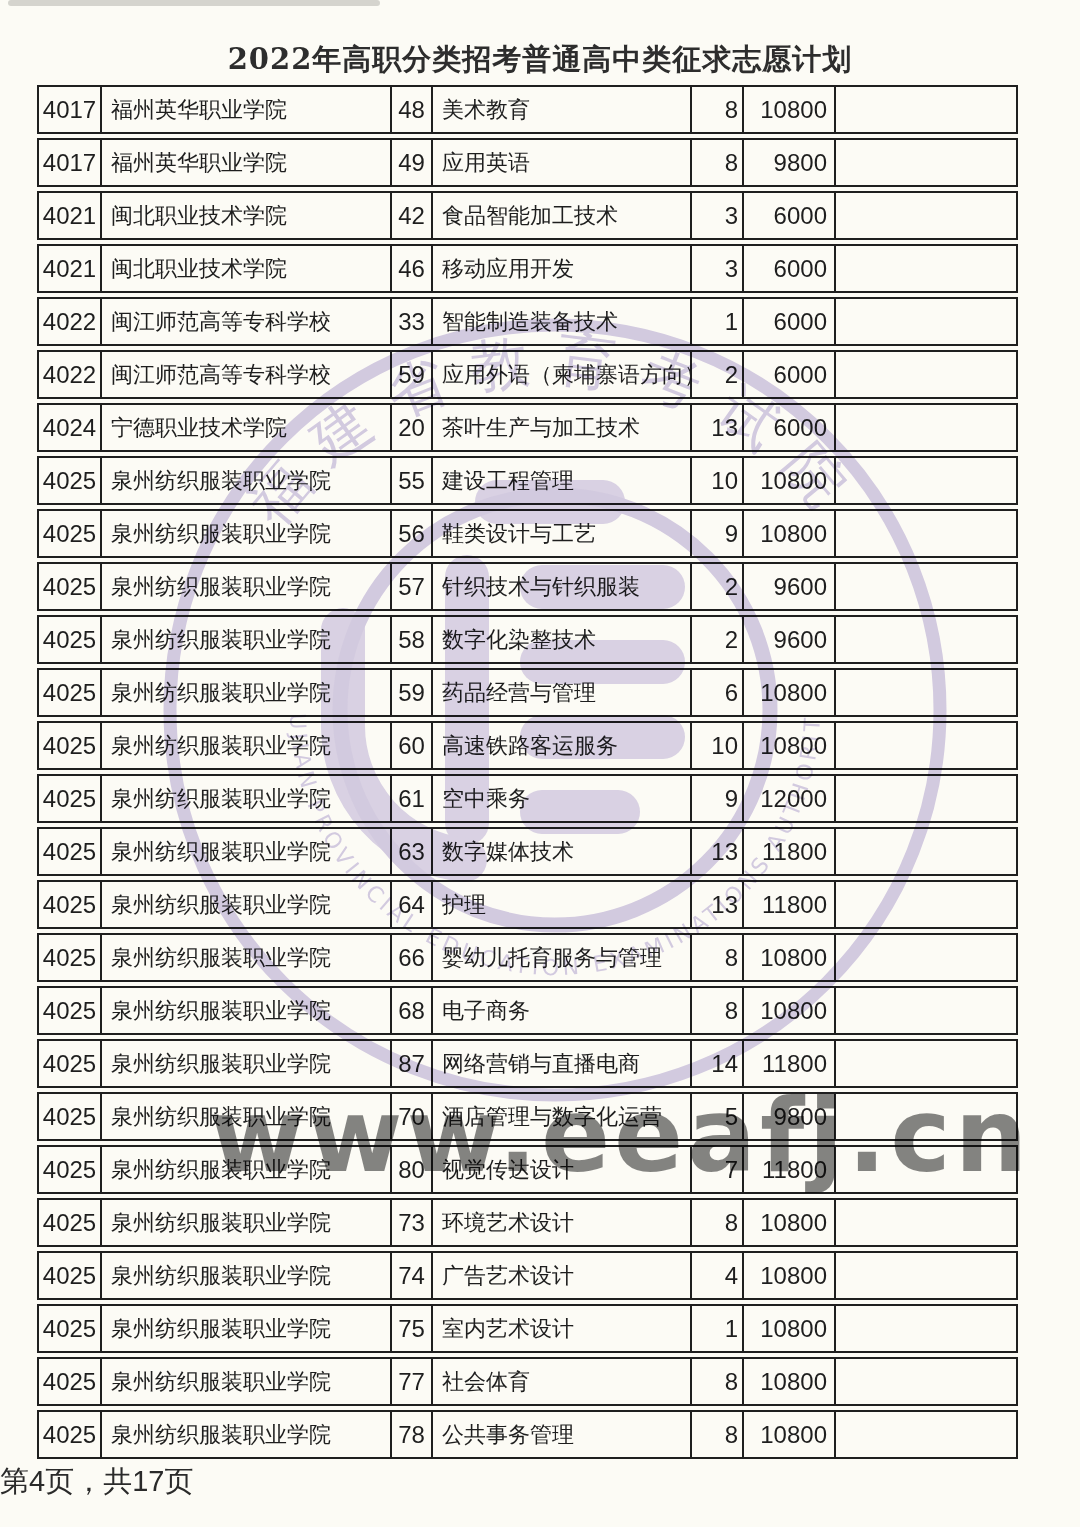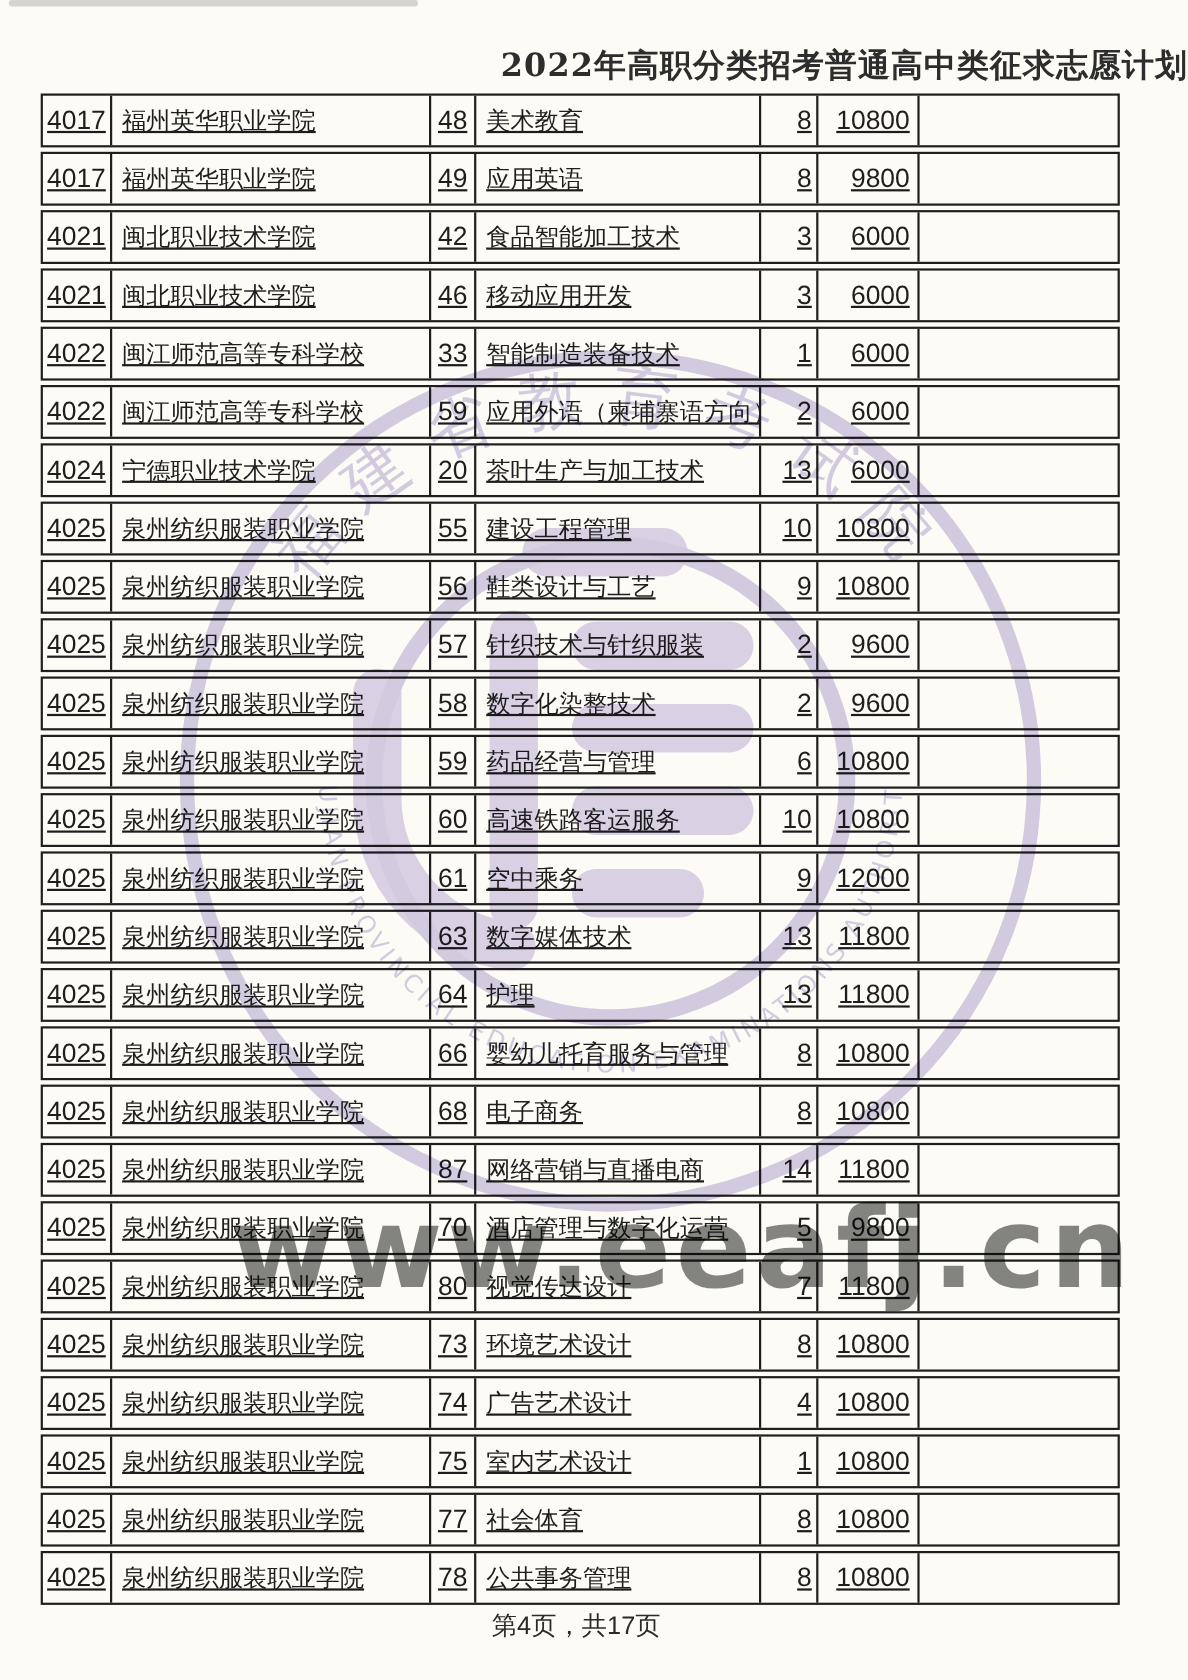--- a/index.html
+++ b/index.html
@@ -10,28 +10,28 @@
     font-family:"Liberation Sans", sans-serif;
     color:#1c1c1c;
     overflow:hidden;
   }
   .scan-artifact {
     position:absolute; left:8px; top:0; width:372px; height:6px;
     background:#8d8d86; opacity:.35; border-radius:3px;
   }
   .doc-title {
     position:absolute; top:40px; left:0; width:100%;
-    text-align:right;
+    text-align:center;
     font-family:"DejaVu Serif","Liberation Serif",serif;
     font-size:29px; font-weight:600; letter-spacing:1px;
     color:#2d2d2d; z-index:1;
   }
   .plan-table {
     position:absolute; left:37px; top:85px; width:981px;
-    display:flex; flex-direction:column; gap:4px; z-index:1;text-decoration:underline;
+    display:flex; flex-direction:column; gap:4px; z-index:1;
   }
   .row {
     display:flex; height:49px; box-sizing:border-box;
     border:2px solid #1f1f1f; align-items:stretch;
     background:transparent;
   }
   .cell {
     box-sizing:border-box;
     border-right:2px solid #1f1f1f;
     display:flex; align-items:center;
@@ -40,21 +40,21 @@
   }
   .c-code   { width:63px;  justify-content:center; }
   .c-name   { width:290px; padding-left:9px;  font-size:22px; }
   .c-mcode  { width:41px;  justify-content:center; }
   .c-mname  { width:259px; padding-left:9px;  font-size:22px; }
   .c-count  { width:52px;  justify-content:flex-end; padding-right:4px; }
   .c-fee    { width:92px;  justify-content:flex-end; padding-right:7px; }
   .c-note   { flex:1; border-right:none; }
   .page-footer {
     position:absolute; top:1462px; left:0; width:97%;
-    text-align:center; font-size:23px; color:#2a2a2a; z-index:1;
+    font-size:29px; color:#2a2a2a; z-index:1;
   }
   .seal {
     position:absolute; left:145px; top:300px; width:820px; height:820px;
     z-index:2; mix-blend-mode:multiply; opacity:.55; pointer-events:none;
   }
   .url-watermark {
     position:absolute; left:210px; top:1076px;
     font-family:"DejaVu Sans", sans-serif;
     font-size:102px; font-weight:bold; letter-spacing:4px;
     opacity:.48; z-index:2; mix-blend-mode:multiply; pointer-events:none;

